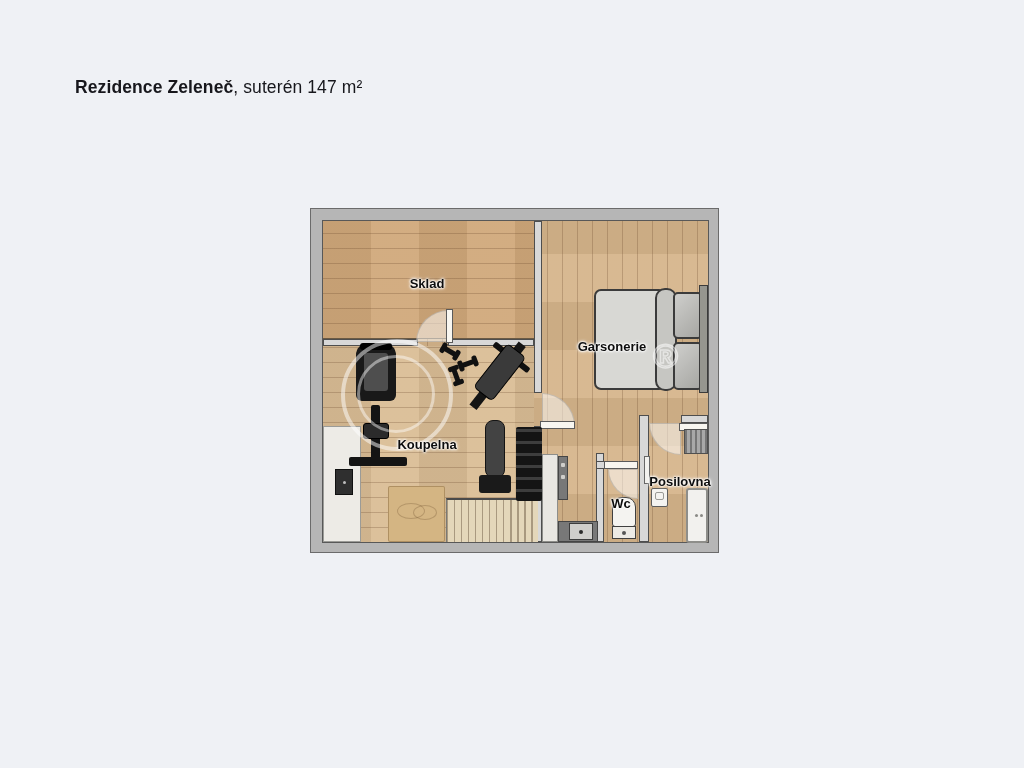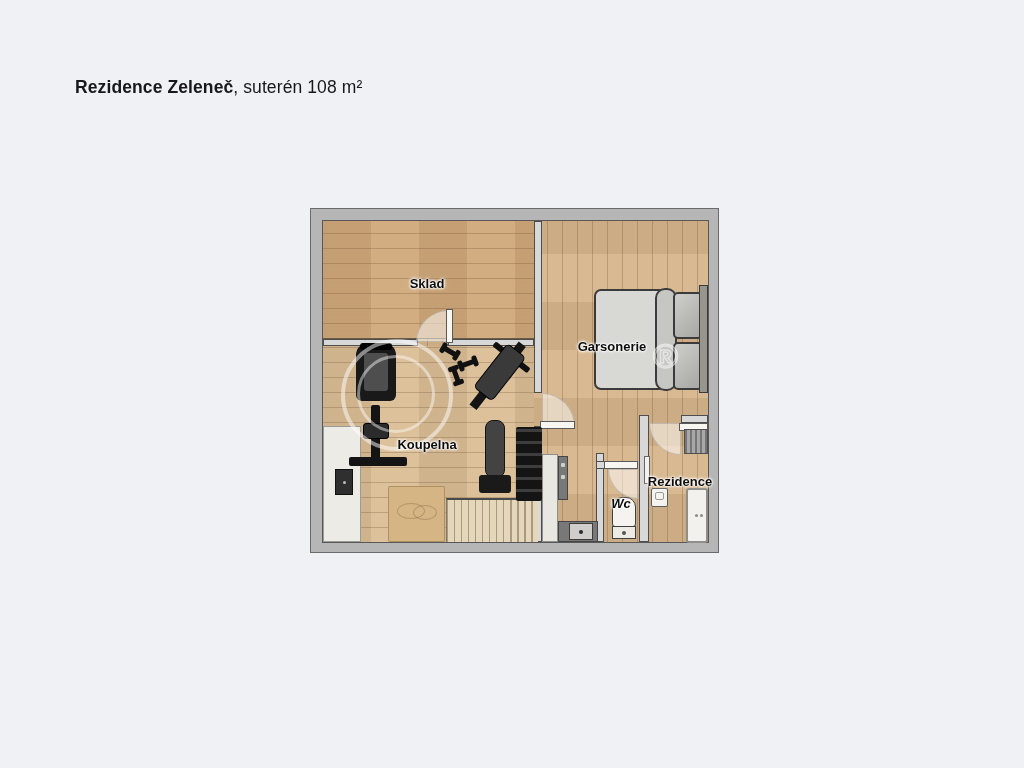--- a/index.html
+++ b/index.html
@@ -103,21 +103,21 @@
   .wm-brand{font-size:102px;font-weight:700;letter-spacing:8px;line-height:1;color:transparent;
     -webkit-text-stroke:2.5px rgba(255,255,255,0.55);}
   .wm-sub{font-size:24px;font-weight:700;letter-spacing:2px;color:transparent;
     -webkit-text-stroke:1.3px rgba(255,255,255,0.55);white-space:nowrap;}
   .wm-reg{font-size:34px;font-weight:700;color:transparent;-webkit-text-stroke:1.5px rgba(255,255,255,0.55);}
 </style>
 </head>
 <body>
 
 <div class="page-title">
-  <span class="t-bold">Rezidence Zeleneč</span><span>, suterén 108 m²</span>
+  <span class="t-bold">Rezidence Zeleneč</span><span>, suterén 147 m²</span>
 </div>
 
 <div class="plan">
 
   <div class="floor-base floor-v"></div>
 
   <div class="floor floor-h f-sklad" style="left:12px;top:12px;width:211px;height:118px;"></div>
   <div class="floor floor-h f-posilovna" style="left:12px;top:137px;width:211px;height:196px;"></div>
 
   <div class="wall" style="left:12px;top:130px;width:95px;height:7px;"></div>
@@ -188,16 +188,16 @@
   <div class="fur fb-foot" style="left:168px;top:266px;width:32px;height:18px;"></div>
   <div class="fur rack" style="left:205px;top:218px;width:26px;height:74px;"></div>
 
   <div class="wm wm-ring" style="left:30px;top:130px;width:104px;height:104px;"></div>
   <div class="wm wm-ring2" style="left:46px;top:146px;width:72px;height:72px;"></div>
   <div class="wm wm-reg" style="left:342px;top:128px;">®</div>
 
   <div class="room-label" style="left:116px;top:74px;">Sklad</div>
   <div class="room-label" style="left:301px;top:137px;">Garsonerie</div>
   <div class="room-label" style="left:116px;top:235px;">Koupelna</div>
-  <div class="room-label" style="left:310px;top:294px;font-style:italic;">Wc</div>
-  <div class="room-label" style="left:369px;top:272px;">Rezidence</div>
+  <div class="room-label" style="left:310px;top:294px;">Wc</div>
+  <div class="room-label" style="left:369px;top:272px;">Posilovna</div>
 
 </div>
 
 </body></html>

